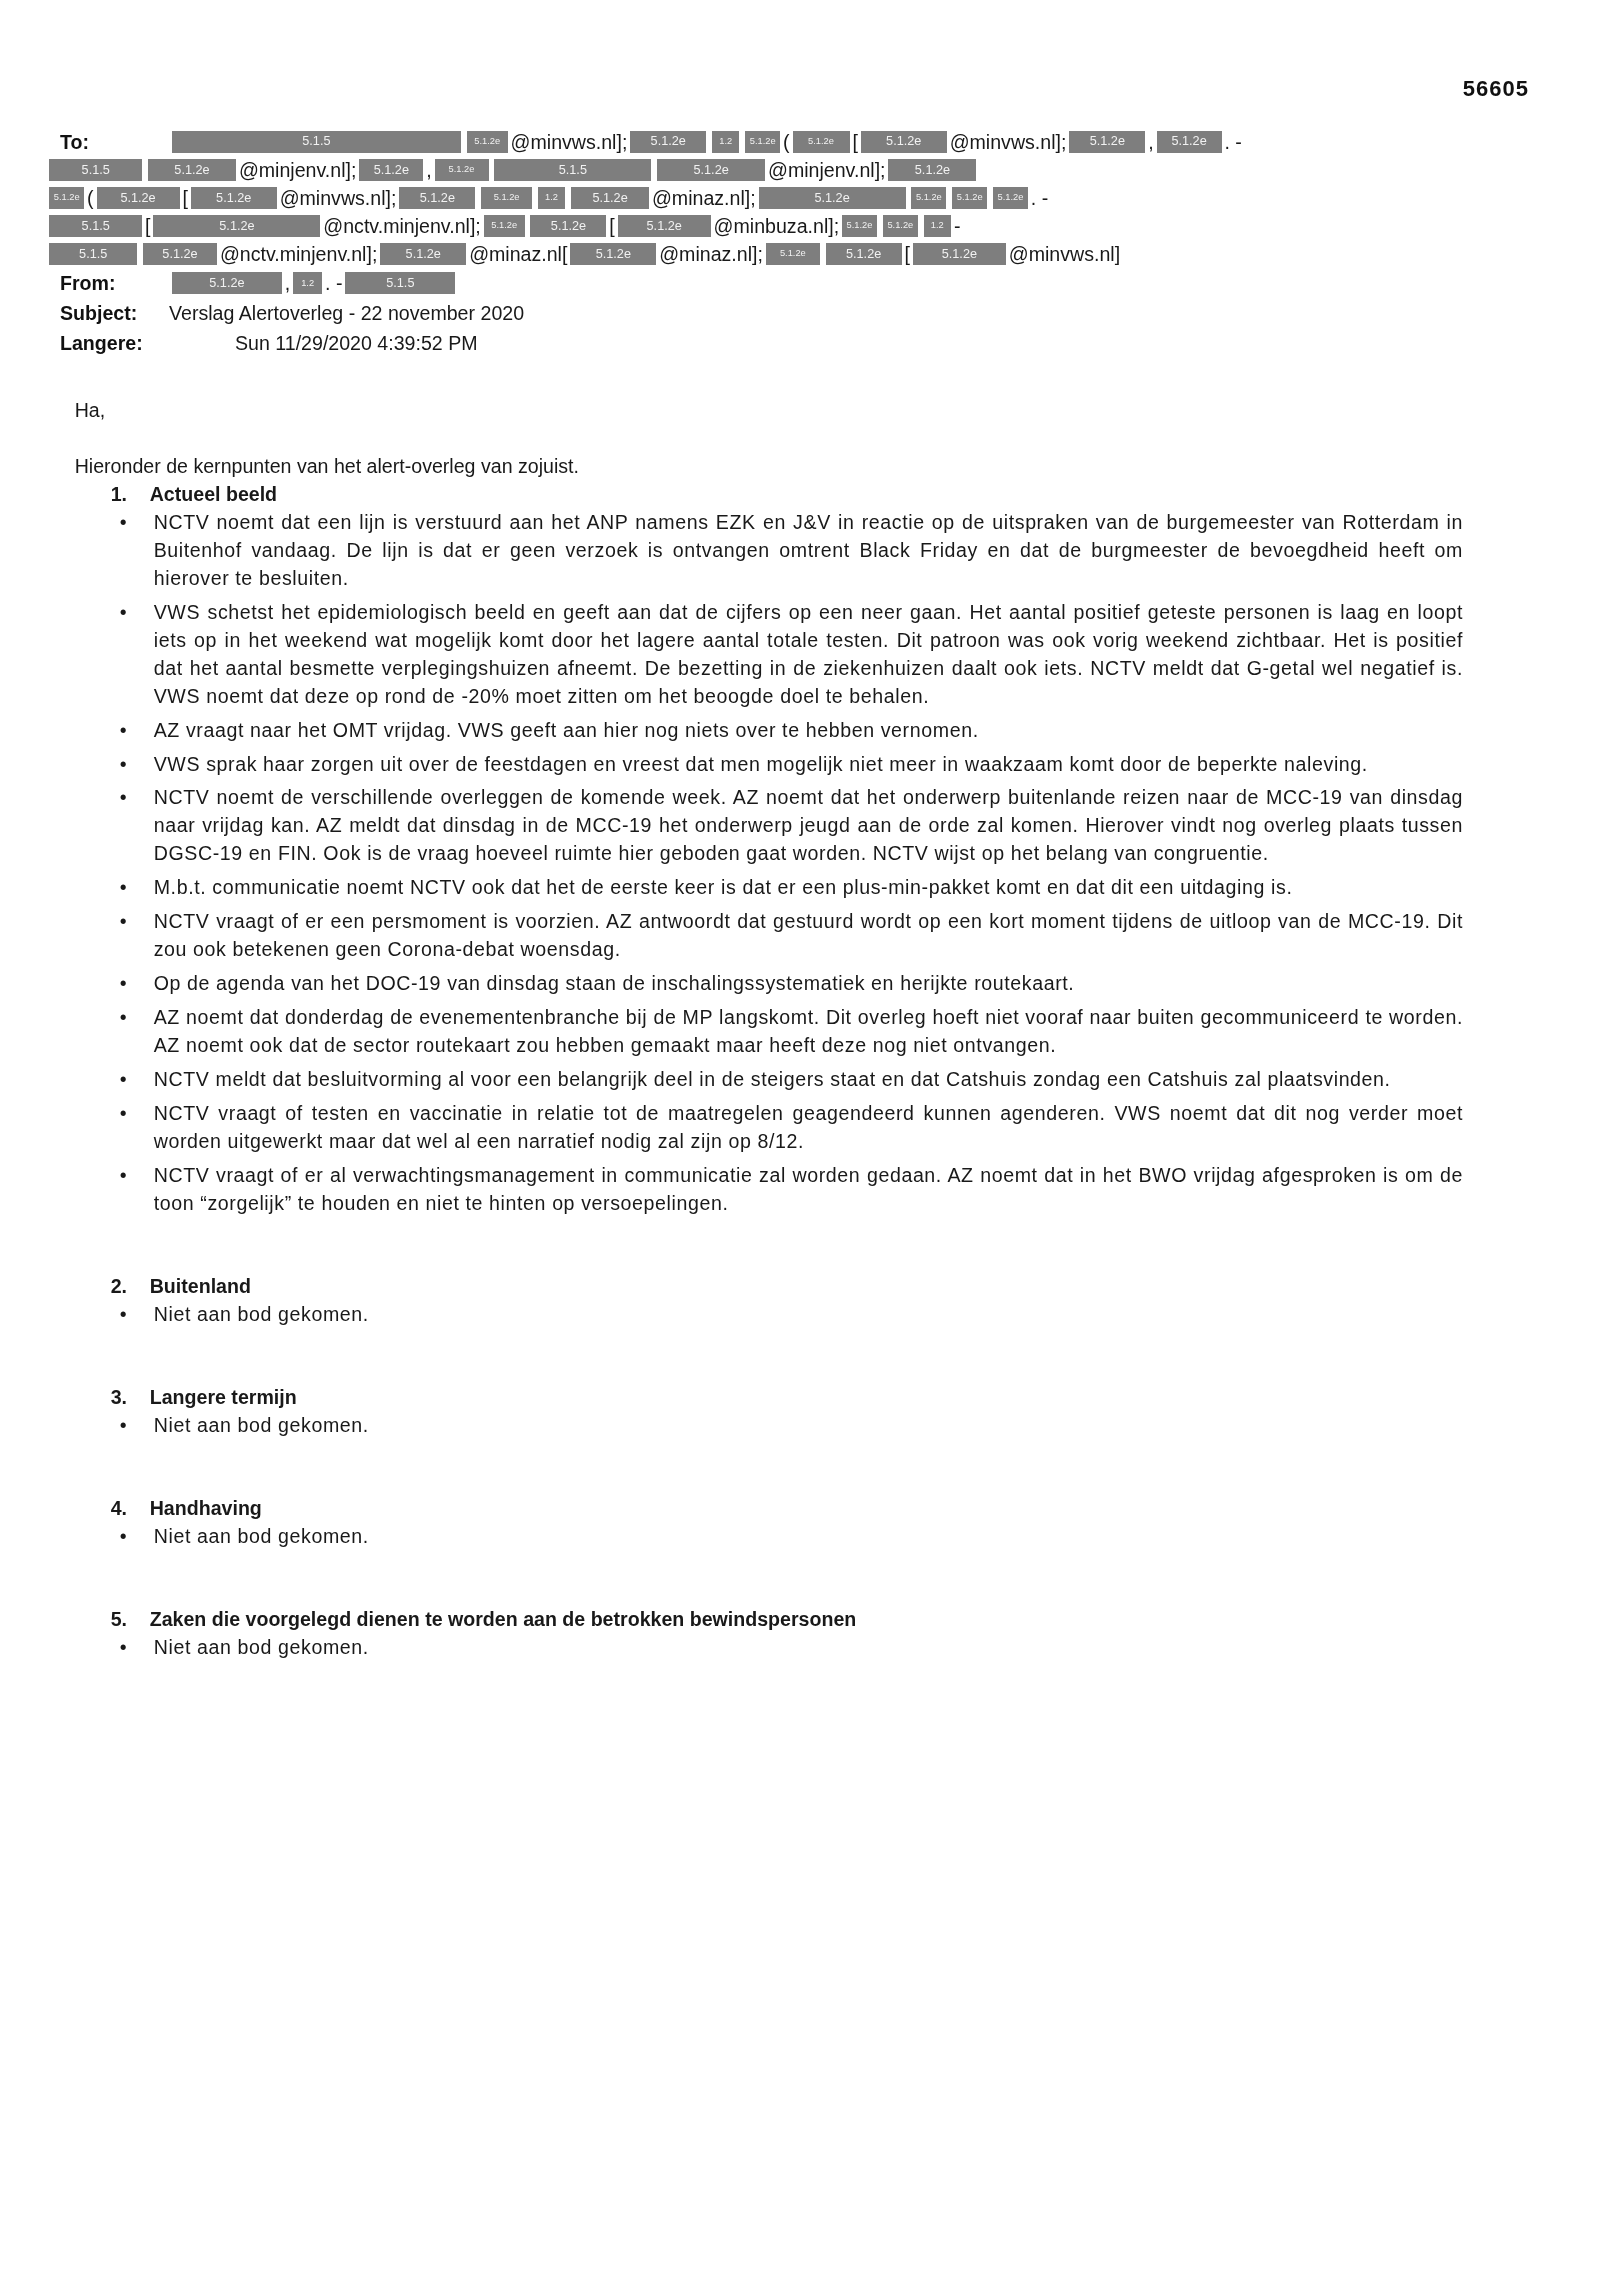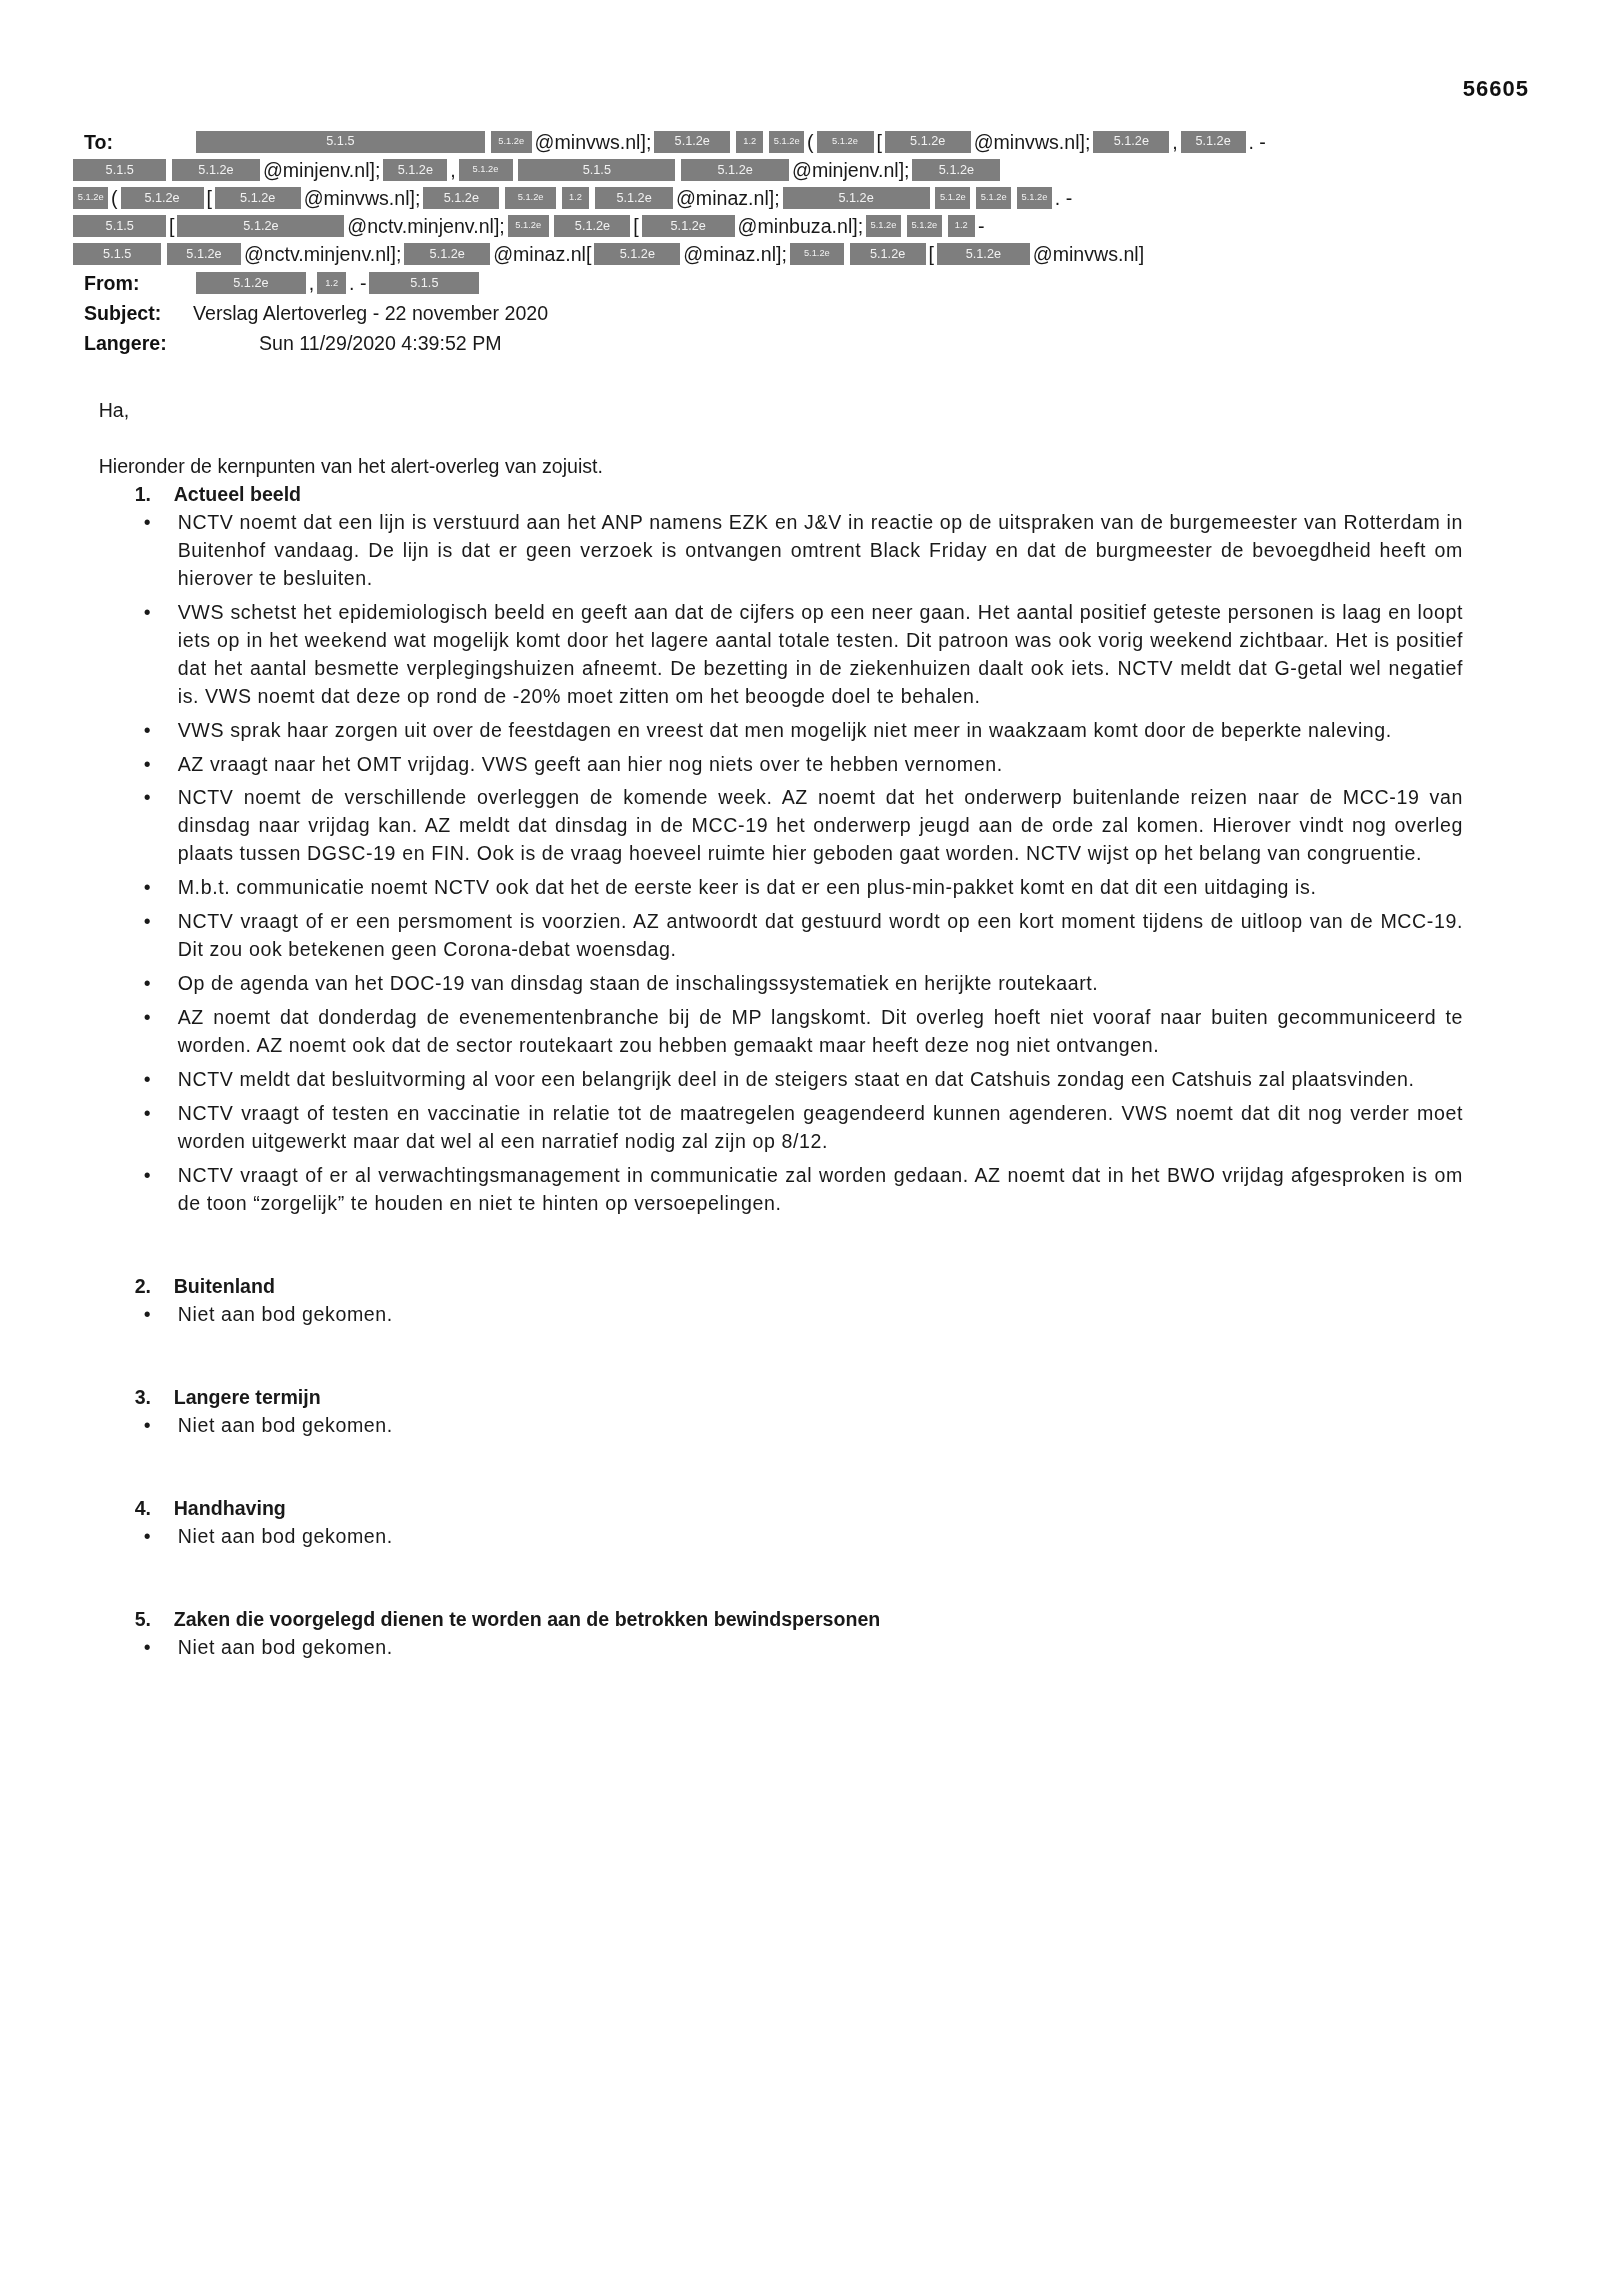--- a/index.html
+++ b/index.html
@@ -7,21 +7,21 @@
   body {
     width: 1621px; height: 2292px;
     font-family: "Liberation Sans", "DejaVu Sans", sans-serif;
     color: #191919; position: relative; overflow: hidden;
   }
   .page { position: absolute; inset: 0; background: #ffffff; }
   .page-number {
     position: absolute; top: 76px; right: 92px;
     font-size: 22px; font-weight: 600; letter-spacing: 1px; color: #111;
   }
-  .content { position: absolute; left: 0; top: 0; width: 100%; padding: 127px 158px 0 84px; }
+  .content { position: absolute; left: 0; top: 0; width: 100%; padding: 127px 158px 0 60px; }
   .email-header { font-size: 19.6px; }
   .hdr-label { display: inline-block; width: 109px; font-weight: 700; color: #111; vertical-align: middle; }
   .hdr-row { line-height: 28px; white-space: nowrap; }
   .to-line { line-height: 26.5px; white-space: nowrap; }
   .to-line.cont { margin-left: -13.7px; }
   .redaction {
     display: inline-flex; align-items: center; justify-content: center;
     height: 22.5px; background: #7e7e7e; color: #f2f2f2;
     font-size: 12.7px; line-height: 1; margin: 0 2.9px;
     vertical-align: middle; overflow: hidden; flex: none;
@@ -79,22 +79,22 @@
       <div class="intro">Hieronder de kernpunten van het alert-overleg van zojuist.</div>
       <div>
           <div class="section">
             <div class="section-heading">
               <span class="sec-num">1.</span>
               <span class="sec-title">Actueel beeld</span>
             </div>
             <div class="bullets">
               <div class="bullet">NCTV noemt dat een lijn is verstuurd aan het ANP namens EZK en J&amp;V in reactie op de uitspraken van de burgemeester van Rotterdam in Buitenhof vandaag. De lijn is dat er geen verzoek is ontvangen omtrent Black Friday en dat de burgmeester de bevoegdheid heeft om hierover te besluiten.</div>
               <div class="bullet">VWS schetst het epidemiologisch beeld en geeft aan dat de cijfers op een neer gaan. Het aantal positief geteste personen is laag en loopt iets op in het weekend wat mogelijk komt door het lagere aantal totale testen. Dit patroon was ook vorig weekend zichtbaar. Het is positief dat het aantal besmette verplegingshuizen afneemt. De bezetting in de ziekenhuizen daalt ook iets. NCTV meldt dat G-getal wel negatief is. VWS noemt dat deze op rond de -20% moet zitten om het beoogde doel te behalen.</div>
+              <div class="bullet">AZ vraagt naar het OMT vrijdag. VWS geeft aan hier nog niets over te hebben vernomen.</div>
               <div class="bullet">VWS sprak haar zorgen uit over de feestdagen en vreest dat men mogelijk niet meer in waakzaam komt door de beperkte naleving.</div>
-              <div class="bullet">AZ vraagt naar het OMT vrijdag. VWS geeft aan hier nog niets over te hebben vernomen.</div>
               <div class="bullet">NCTV noemt de verschillende overleggen de komende week. AZ noemt dat het onderwerp buitenlande reizen naar de MCC-19 van dinsdag naar vrijdag kan. AZ meldt dat dinsdag in de MCC-19 het onderwerp jeugd aan de orde zal komen. Hierover vindt nog overleg plaats tussen DGSC-19 en FIN. Ook is de vraag hoeveel ruimte hier geboden gaat worden. NCTV wijst op het belang van congruentie.</div>
               <div class="bullet">M.b.t. communicatie noemt NCTV ook dat het de eerste keer is dat er een plus-min-pakket komt en dat dit een uitdaging is.</div>
               <div class="bullet">NCTV vraagt of er een persmoment is voorzien. AZ antwoordt dat gestuurd wordt op een kort moment tijdens de uitloop van de MCC-19. Dit zou ook betekenen geen Corona-debat woensdag.</div>
               <div class="bullet">Op de agenda van het DOC-19 van dinsdag staan de inschalingssystematiek en herijkte routekaart.</div>
               <div class="bullet">AZ noemt dat donderdag de evenementenbranche bij de MP langskomt. Dit overleg hoeft niet vooraf naar buiten gecommuniceerd te worden. AZ noemt ook dat de sector routekaart zou hebben gemaakt maar heeft deze nog niet ontvangen.</div>
               <div class="bullet">NCTV meldt dat besluitvorming al voor een belangrijk deel in de steigers staat en dat Catshuis zondag een Catshuis zal plaatsvinden.</div>
               <div class="bullet">NCTV vraagt of testen en vaccinatie in relatie tot de maatregelen geagendeerd kunnen agenderen. VWS noemt dat dit nog verder moet worden uitgewerkt maar dat wel al een narratief nodig zal zijn op 8/12.</div>
               <div class="bullet">NCTV vraagt of er al verwachtingsmanagement in communicatie zal worden gedaan. AZ noemt dat in het BWO vrijdag afgesproken is om de toon “zorgelijk” te houden en niet te hinten op versoepelingen.</div>
             </div>
           </div>

